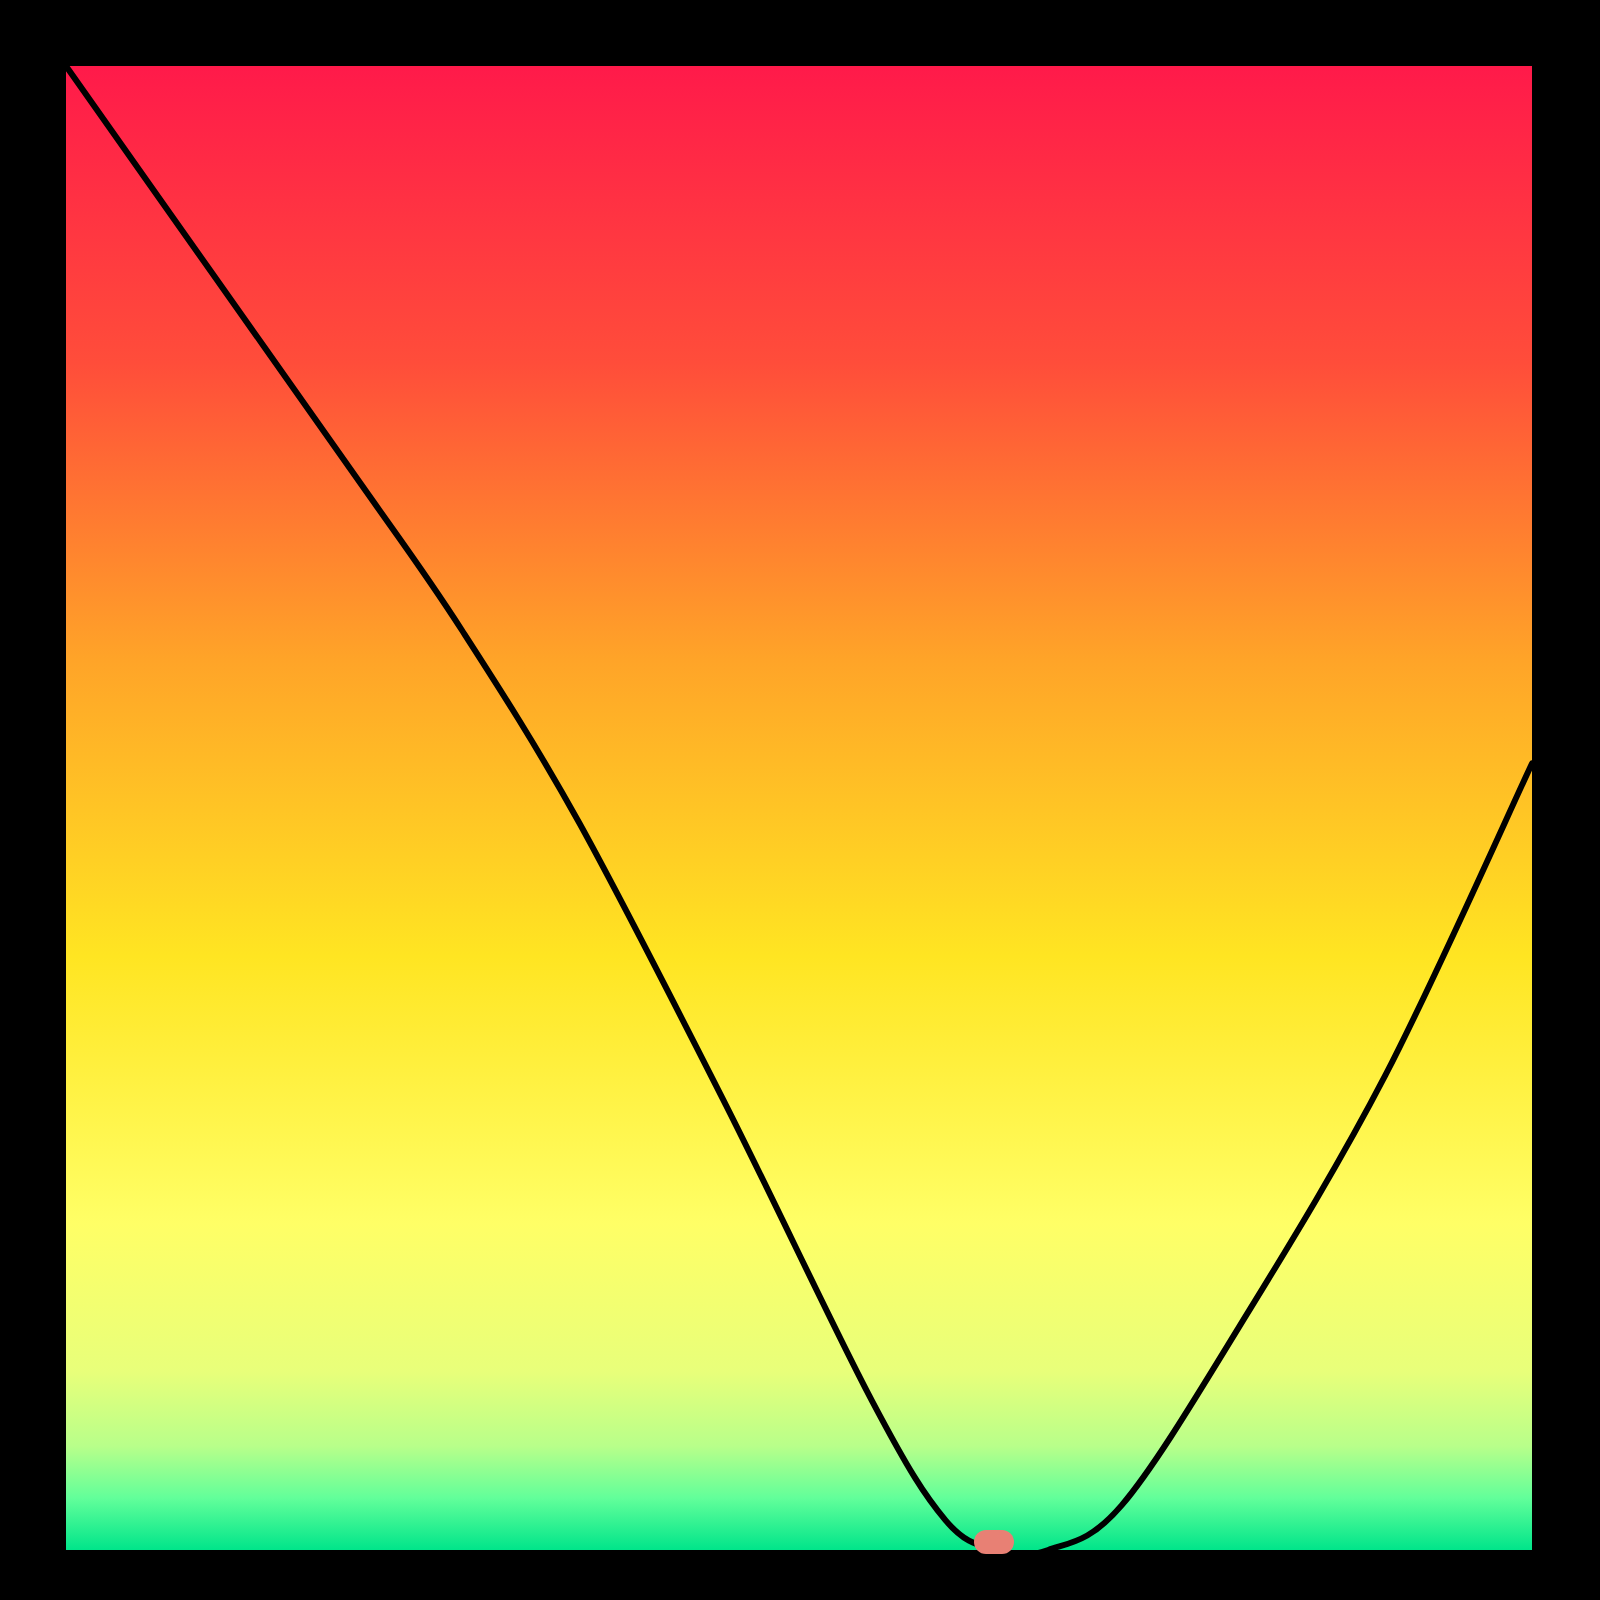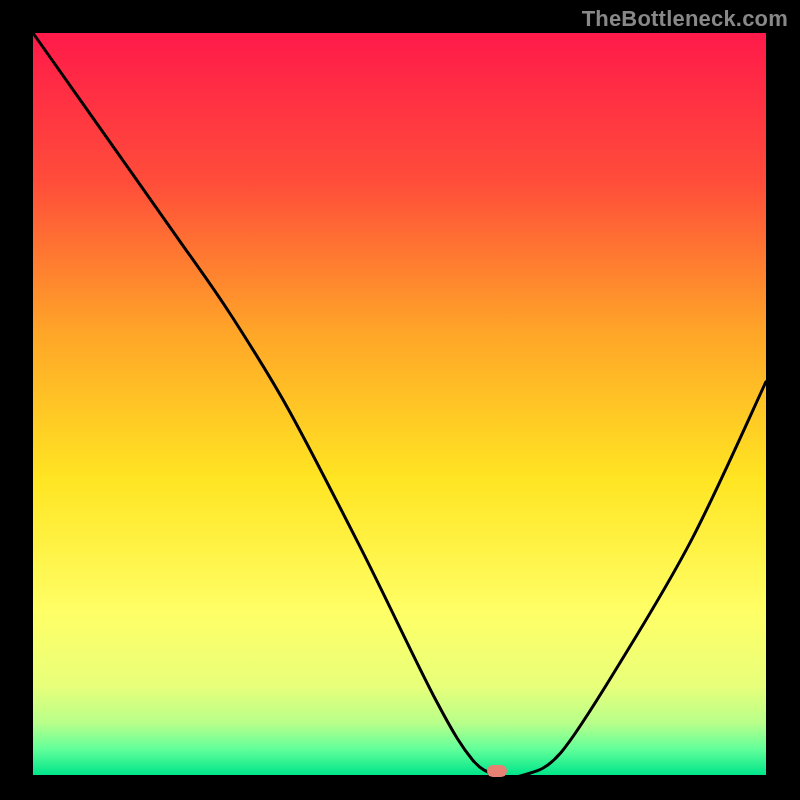--- a/index.html
+++ b/index.html
@@ -39,21 +39,20 @@
     border-radius: 6px;
     transform: translate(-50%, -50%);
     z-index: 5;
   }
 </style>
 </head>
 <body>
 
 <div class="stage">
 
-  <div class="watermark">TheBottleneck.com</div>
 
   <svg width="800" height="800" viewBox="0 0 800 800">
     <defs>
       <linearGradient id="bg-grad" x1="0" y1="0" x2="0" y2="1">
       <stop offset="0.00%" stop-color="#ff1a4a"></stop>
           <stop offset="20.00%" stop-color="#ff4d3a"></stop>
           <stop offset="40.00%" stop-color="#ffa428"></stop>
           <stop offset="60.00%" stop-color="#ffe522"></stop>
           <stop offset="78.00%" stop-color="#ffff66"></stop>
           <stop offset="88.00%" stop-color="#e8ff7a"></stop>

